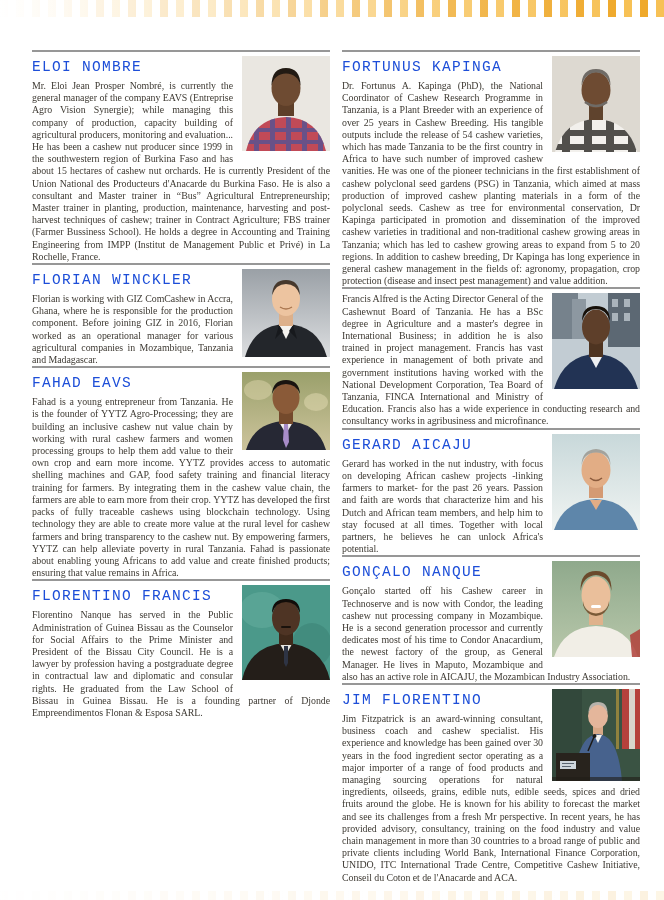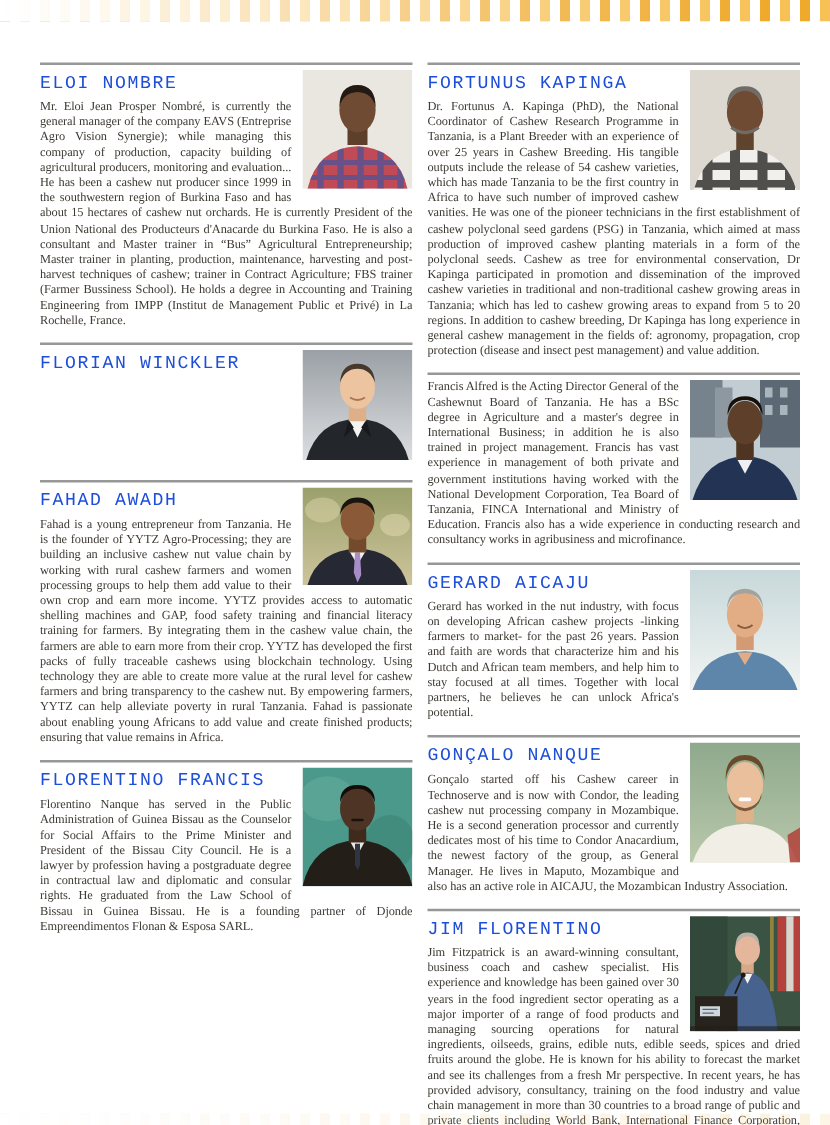--- a/index.html
+++ b/index.html
@@ -9,21 +9,21 @@
   .strip{height:17px;position:relative;overflow:hidden;
     background:repeating-linear-gradient(90deg,#efa92b 0 8px,rgba(0,0,0,0) 8px 16px,#f7c155 16px 24px,rgba(0,0,0,0) 24px 32px);}
   .strip::after{content:"";position:absolute;inset:0;
     background:linear-gradient(90deg,#fff 0%,rgba(255,255,255,.93) 10%,rgba(255,255,255,.6) 38%,rgba(255,255,255,.2) 68%,rgba(255,255,255,0) 94%);}
   .strip.bottom{position:absolute;left:0;right:0;top:891px;height:9px;opacity:.14;}
 
   .content{display:flex;gap:12px;padding:0 24px 28px 32px;margin-top:33px;}
   .col{width:298px;flex:0 0 298px;}
 
   .person{border-top:2px solid #979797;padding-top:4px;overflow:hidden;}
-  .person + .person{margin-top:11px;}
+  .person + .person{}
 
   h2.person-name{font-family:Liberation Mono, monospace;font-weight:400;
     font-size:14.5px;letter-spacing:1.3px;color:#1d4ed8;margin:3px 0 5px;}
 
   p.bio{margin:0;font-size:9.9px;line-height:12.2px;color:#3e3a33;
     text-align:justify;letter-spacing:-0.05px;}
 
   figure.photo{float:right;margin:0 0 5px 9px;padding:0;}
   figure.photo svg{display:block;}
 </style>
@@ -76,20 +76,21 @@
           <polygon points="37,56 44,70 51,56" fill="#f5f3ef"></polygon>
           <path d="M37,56 L33,70 L41,62 Z" fill="#17191d"></path>
           <path d="M51,56 L55,70 L47,62 Z" fill="#17191d"></path>
           <rect x="37" y="42" width="14" height="15" fill="#ddb08a"></rect>
           <ellipse cx="44" cy="30" rx="14" ry="17" fill="#edc4a0"></ellipse>
           <path d="M30,26 Q31,11 44,11 Q57,11 58,26 Q54,15 44,15 Q34,15 30,26 Z" fill="#46382c"></path>
           <path d="M38,38 Q44,42 50,38" stroke="#a9764f" stroke-width="1.4" fill="none"></path>
         </svg>
       </figure>
       <h2 class="person-name">FLORIAN WINCKLER</h2>
+      <p class="bio">Florian is working with GIZ ComCashew in Accra, Ghana, where he is responsible for the production component. Before joining GIZ in 2016, Florian worked as an operational manager for various agricultural companies in Mozambique, Tanzania and Madagascar.</p>
     </section>
 
     <section class="person">
       <figure class="photo" title="Portrait of a young man in a dark suit with a purple tie">
         <svg width="88" height="78" viewBox="0 0 88 78">
           <defs>
               <linearGradient id="bgFah" x1="0" y1="0" x2="0" y2="1">
             <stop offset="0" stop-color="#9aa06b"></stop>
                 <stop offset="1" stop-color="#cdc49c"></stop>
               </linearGradient>
@@ -98,21 +99,21 @@
           <ellipse cx="16" cy="18" rx="14" ry="10" fill="#d9d2a8" opacity="0.55"></ellipse>
           <ellipse cx="74" cy="30" rx="12" ry="9" fill="#e3dcb4" opacity="0.5"></ellipse>
           <path d="M4,78 Q12,50 44,49 Q76,50 84,78 Z" fill="#262834"></path>
           <polygon points="37,50 44,62 51,50" fill="#f4f2ee"></polygon>
           <polygon points="42,52 46,52 47,70 44,76 41,68" fill="#a78cc8"></polygon>
           <rect x="37" y="38" width="14" height="14" fill="#744a2c"></rect>
           <ellipse cx="44" cy="26" rx="13.5" ry="16" fill="#8a5a38"></ellipse>
           <path d="M30,22 Q31,8 44,8 Q57,8 58,22 Q54,12 44,12 Q34,12 30,22 Z" fill="#191410"></path>
         </svg>
       </figure>
-      <h2 class="person-name">FAHAD AWADH</h2>
+      <h2 class="person-name">FAHAD EAVS</h2>
       <p class="bio">Fahad is a young entrepreneur from Tanzania. He is the founder of YYTZ Agro-Processing; they are building an inclusive cashew nut value chain by working with rural cashew farmers and women processing groups to help them add value to their own crop and earn more income. YYTZ provides access to automatic shelling machines and GAP, food safety training and financial literacy training for farmers. By integrating them in the cashew value chain, the farmers are able to earn more from their crop. YYTZ has developed the first packs of fully traceable cashews using blockchain technology. Using technology they are able to create more value at the rural level for cashew farmers and bring transparency to the cashew nut. By empowering farmers, YYTZ can help alleviate poverty in rural Tanzania. Fahad is passionate about enabling young Africans to add value and create finished products; ensuring that value remains in Africa.</p>
     </section>
 
     <section class="person">
       <figure class="photo" title="Portrait of a man in a dark suit and tie against a teal background">
         <svg width="88" height="95" viewBox="0 0 88 95">
           <rect width="88" height="95" fill="#4b998a"></rect>
           <ellipse cx="20" cy="25" rx="22" ry="18" fill="#68b0a0" opacity="0.5"></ellipse>
           <ellipse cx="70" cy="60" rx="20" ry="22" fill="#3d8274" opacity="0.55"></ellipse>
           <path d="M0,95 Q8,60 44,58 Q80,60 88,95 Z" fill="#241e19"></path>

